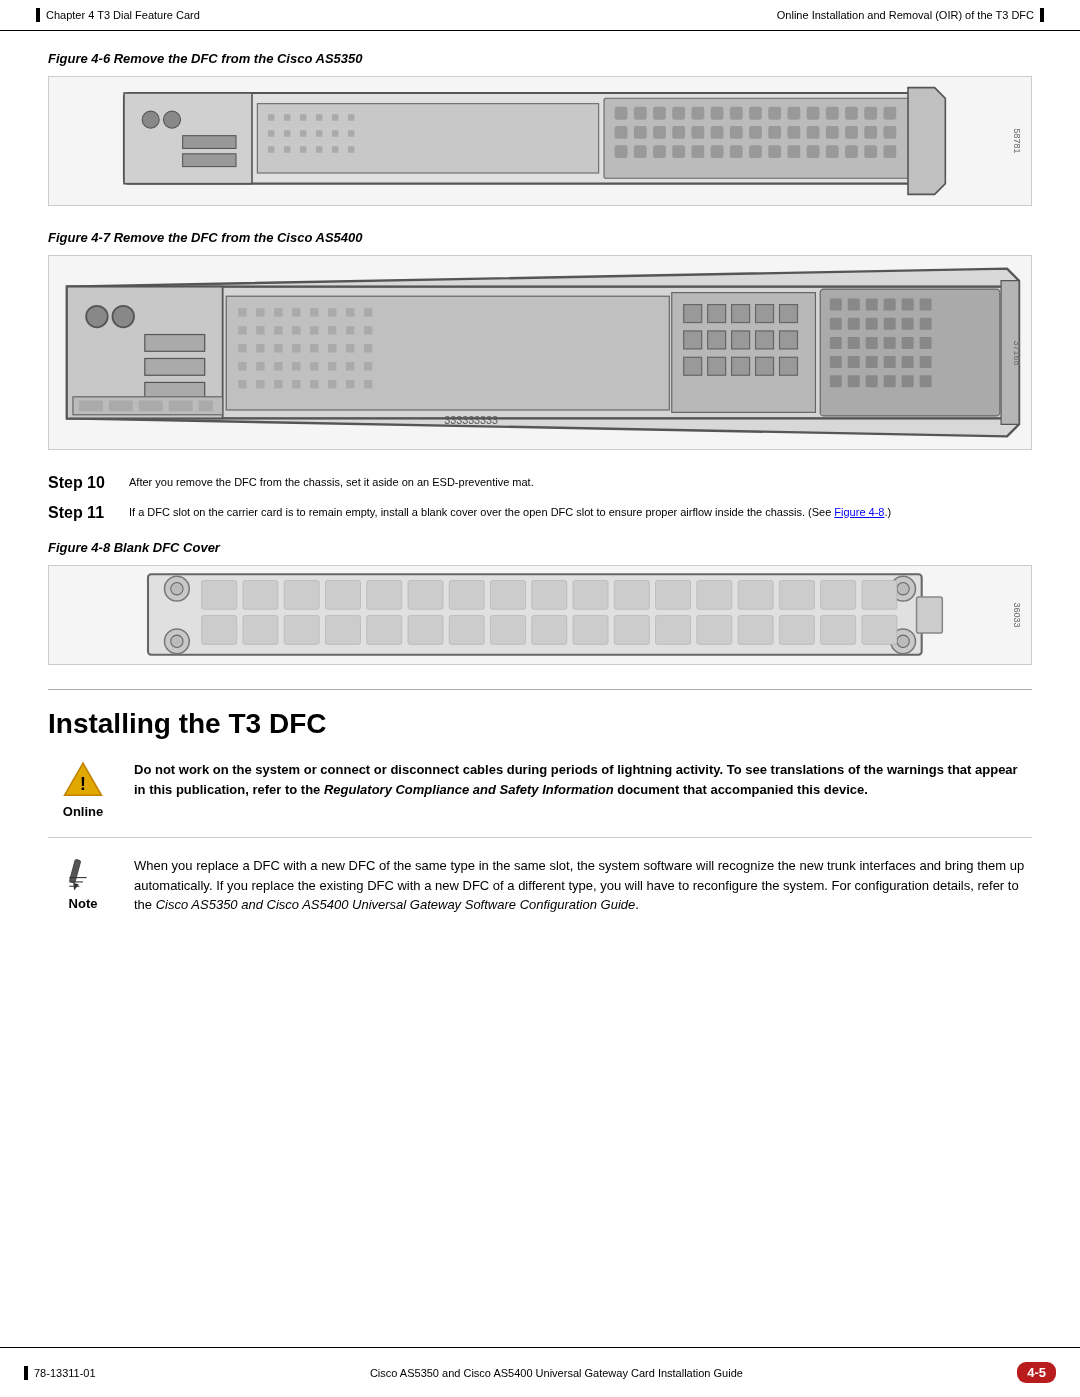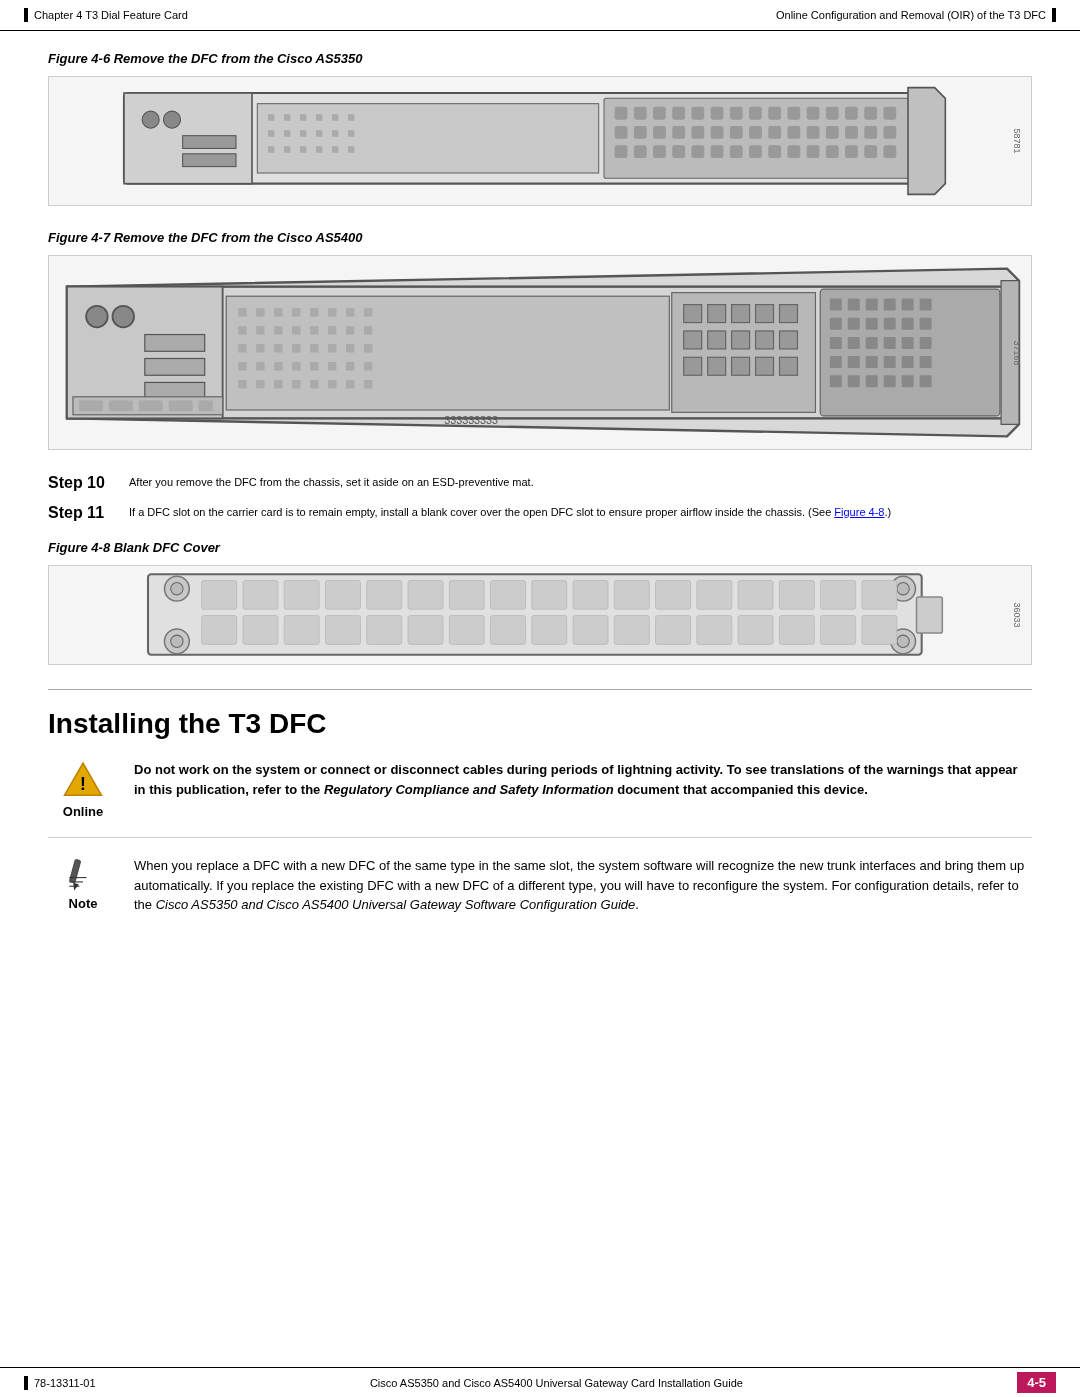--- a/index.html
+++ b/index.html
@@ -11,21 +11,21 @@
       width: 1080px;
       min-height: 1397px;
       position: relative;
     }
 
     
     .page-header {
       display: flex;
       justify-content: space-between;
       align-items: center;
-      padding: 8px 24px;
+      padding: 8px 36px;
       border-bottom: 1px solid #000;
       font-size: 11px;
     }
     .header-left {
       display: flex;
       align-items: center;
       gap: 6px;
     }
     .header-left .bar {
       width: 4px;
@@ -177,64 +177,65 @@
 
     
     .page-footer {
       position: absolute;
       bottom: 0;
       left: 0;
       right: 0;
       display: flex;
       justify-content: space-between;
       align-items: center;
-      padding: 4px 24px;
+      padding: 14px 24px;
       border-top: 1px solid #000;
       font-size: 11px;
     }
     .footer-left {
       display: flex;
       align-items: center;
       gap: 6px;
     }
     .footer-left .bar {
       width: 4px;
       height: 14px;
       background: #000;
       display: inline-block;
     }
     .footer-right {
       display: flex;
       align-items: center;
       gap: 0;
     }
     .footer-page-box {
-      background: #be185d;
+      background: #b91c1c;
       color: #fff;
       padding: 3px 10px;
       font-weight: bold;
       font-size: 13px;
+      border-radius: 9px;
     }
 
     
     .svg-container {
       width: 100%;
       height: 100%;
     }
   </style>
 </head>
 <body>
 
 <div class="page-header">
   <div class="header-left">
     <span class="bar"></span>
     <span>Chapter 4    T3 Dial Feature Card</span>
   </div>
   <div class="header-right">
-    <span>Online Configuration and Removal (OIR) of the T3 DFC</span>
+    <span>Online Installation and Removal (OIR) of the T3 DFC</span>
     <span class="bar"></span>
   </div>
 </div>
 
 <div class="main-content">
 
   <div class="figure-caption">Figure 4-6    Remove the DFC from the Cisco AS5350</div>
   <div class="figure-box figure-box-cisco5350">
 
     <svg class="svg-container" viewBox="0 0 820 120" xmlns="http://www.w3.org/2000/svg">

